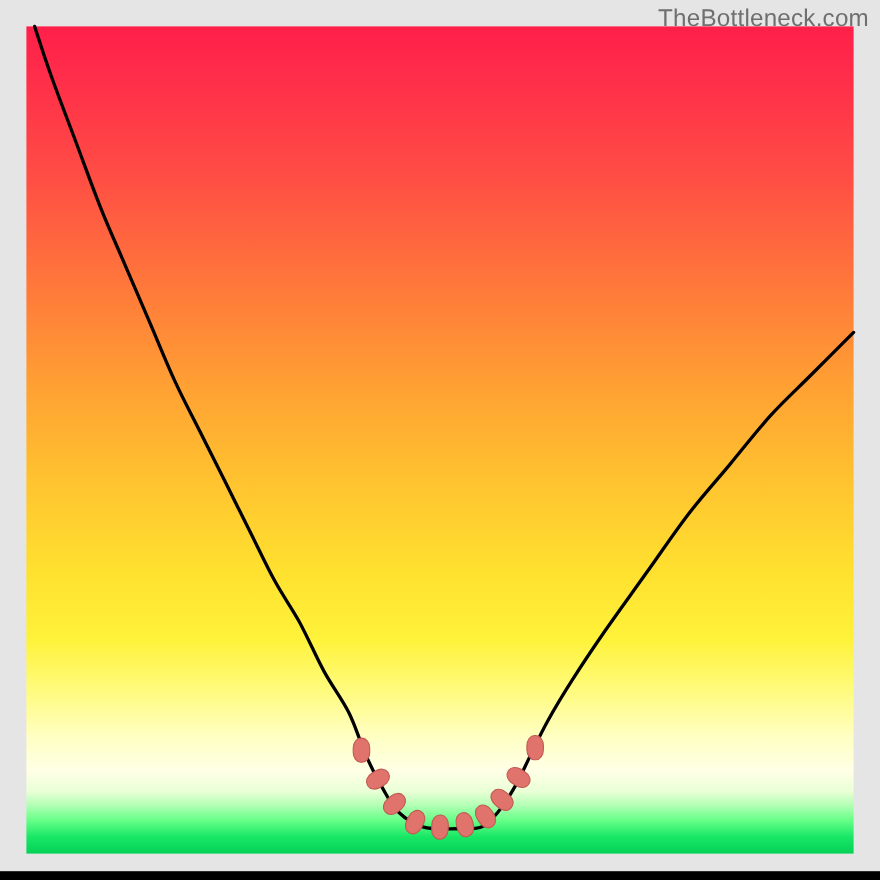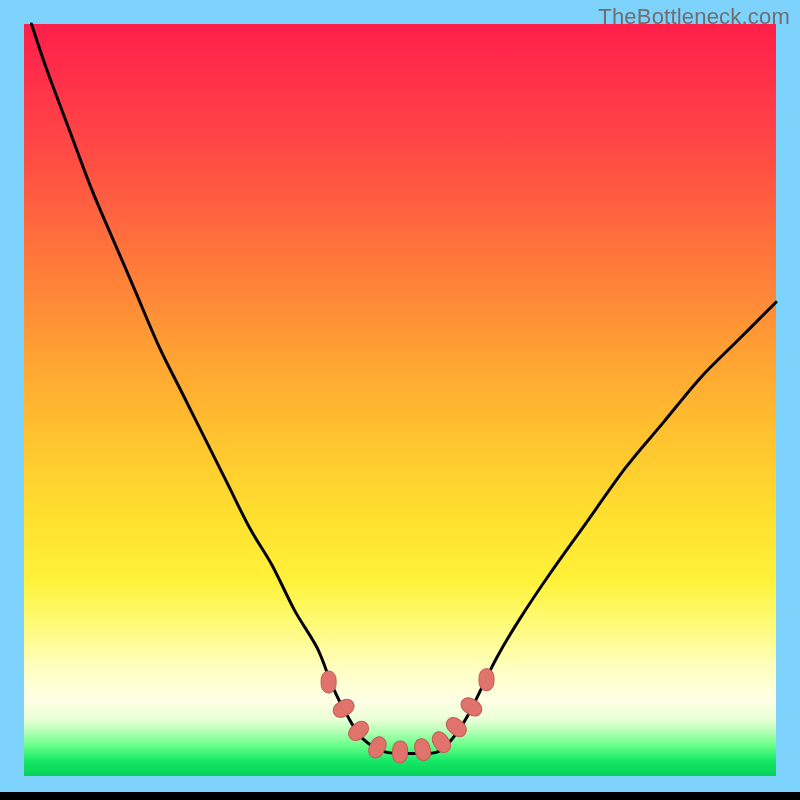--- a/index.html
+++ b/index.html
@@ -10,21 +10,21 @@
     background: #000;
     overflow: hidden;
     font-family: Arial, Helvetica, sans-serif;
   }
   .frame {
     position: absolute;
     left: 0;
     top: 0;
     width: 800px;
     height: 792px;
-    background: #7dd3fc;
+    background: #e5e5e5;
   }
   .plot {
     position: absolute;
     left: 24px;
     top: 24px;
     width: 752px;
     height: 752px;
     
     background:
       linear-gradient(to bottom,

